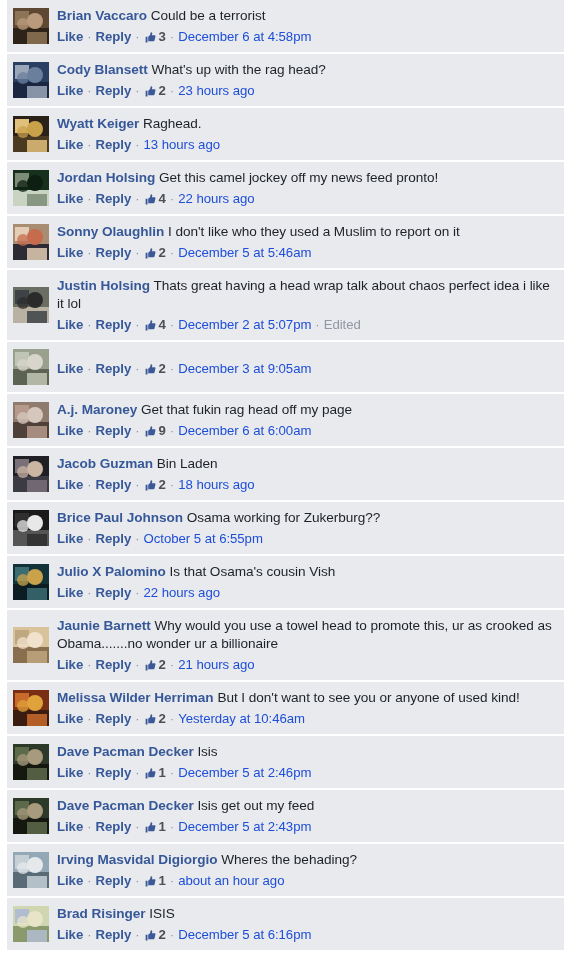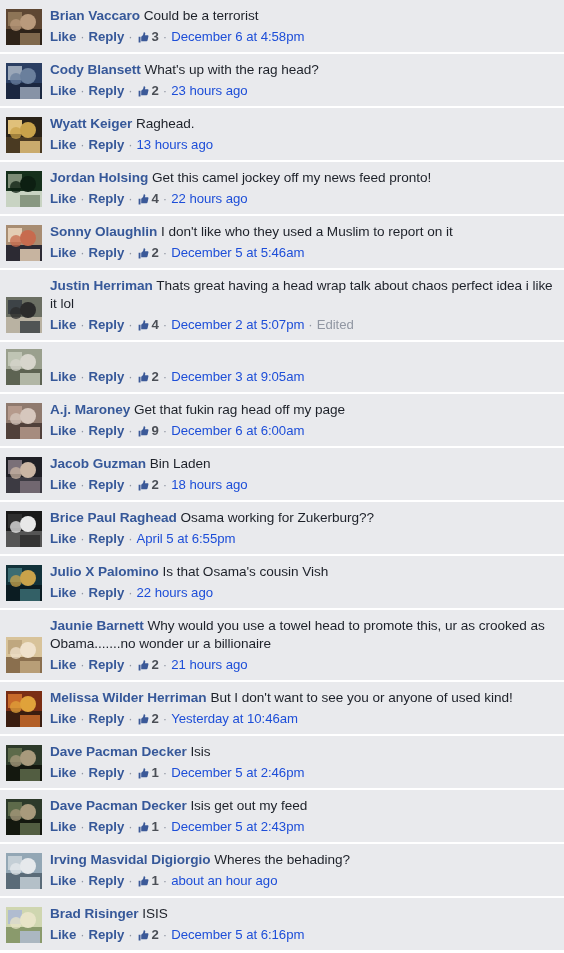--- a/index.html
+++ b/index.html
@@ -18,21 +18,22 @@
     background: #ffffff;
   }
 
   .comment-row {
     position: relative;
     display: flex;
     background: #e9eaed;
     border-bottom: 2px solid #ffffff;
     padding: 7px 10px 7px 6px;
     box-sizing: border-box;
-    align-items: flex-end;
+    align-items: center;
+    margin-left: 7px;
   }
   .comment-row:last-child {
     border-bottom: none;
   }
 
   .avatar {
     width: 36px;
     height: 36px;
     min-width: 36px;
     margin-right: 8px;
@@ -271,21 +272,21 @@
         <svg viewBox="0 0 36 36" preserveAspectRatio="none" aria-hidden="true">
           <rect x="0" y="0" width="36" height="36" fill="#6b6f63"></rect>
           <rect x="0" y="20" width="36" height="16" fill="#b9b2a2"></rect>
           <rect x="2" y="3" width="14" height="14" fill="#3d4347"></rect>
           <circle cx="22" cy="13" r="8" fill="#2b2b2b"></circle>
           <circle cx="10" cy="16" r="6" fill="#2b2b2b" opacity="0.75"></circle>
           <rect x="14" y="24" width="20" height="12" fill="#3d4347" opacity="0.85"></rect>
         </svg>
       </div>
       <div class="comment-body">
-        <div class="comment-text-line"><span class="author">Justin Herriman</span> <span class="comment-text">Thats great having a head wrap talk about chaos perfect idea i like it lol</span></div>
+        <div class="comment-text-line"><span class="author">Justin Holsing</span> <span class="comment-text">Thats great having a head wrap talk about chaos perfect idea i like it lol</span></div>
         <div class="meta-line">
           <span class="meta-link">Like</span>
           <span class="sep">·</span>
           <span class="meta-link">Reply</span>
           <span class="sep">·</span>
           <span class="like-group">
             <span class="thumb-icon">
               <svg viewBox="0 0 16 16" aria-hidden="true">
                 <path fill="#3b5998" d="M2 7.2h2.3V14H2zM5.2 7.0c.9-.6 2.1-2.0 2.6-3.1.2-.5.2-1.1.2-1.6 0-.6.5-1.0 1.1-.9.7.1 1.1.7 1.1 1.5 0 .7-.2 1.5-.5 2.2h3.2c.8 0 1.4.7 1.2 1.5l-1.1 4.7c-.2.8-.9 1.4-1.8 1.4H5.2z"></path>
               </svg>
@@ -396,27 +397,27 @@
         <svg viewBox="0 0 36 36" preserveAspectRatio="none" aria-hidden="true">
           <rect x="0" y="0" width="36" height="36" fill="#1a1a1a"></rect>
           <rect x="0" y="20" width="36" height="16" fill="#555555"></rect>
           <rect x="2" y="3" width="14" height="14" fill="#2f2f2f"></rect>
           <circle cx="22" cy="13" r="8" fill="#e8e8e8"></circle>
           <circle cx="10" cy="16" r="6" fill="#e8e8e8" opacity="0.75"></circle>
           <rect x="14" y="24" width="20" height="12" fill="#2f2f2f" opacity="0.85"></rect>
         </svg>
       </div>
       <div class="comment-body">
-        <div class="comment-text-line"><span class="author">Brice Paul Raghead</span> <span class="comment-text">Osama working for Zukerburg??</span></div>
-        <div class="meta-line">
-          <span class="meta-link">Like</span>
-          <span class="sep">·</span>
-          <span class="meta-link">Reply</span>
-          <span class="sep">·</span>
-          <span class="timestamp">April 5 at 6:55pm</span>
+        <div class="comment-text-line"><span class="author">Brice Paul Johnson</span> <span class="comment-text">Osama working for Zukerburg??</span></div>
+        <div class="meta-line">
+          <span class="meta-link">Like</span>
+          <span class="sep">·</span>
+          <span class="meta-link">Reply</span>
+          <span class="sep">·</span>
+          <span class="timestamp">October 5 at 6:55pm</span>
         </div>
       </div>
     </div>
     <div class="comment-row">
       <div class="avatar">
         <svg viewBox="0 0 36 36" preserveAspectRatio="none" aria-hidden="true">
           <rect x="0" y="0" width="36" height="36" fill="#12323a"></rect>
           <rect x="0" y="20" width="36" height="16" fill="#0b1c22"></rect>
           <rect x="2" y="3" width="14" height="14" fill="#3b6c72"></rect>
           <circle cx="22" cy="13" r="8" fill="#c9a24a"></circle>

